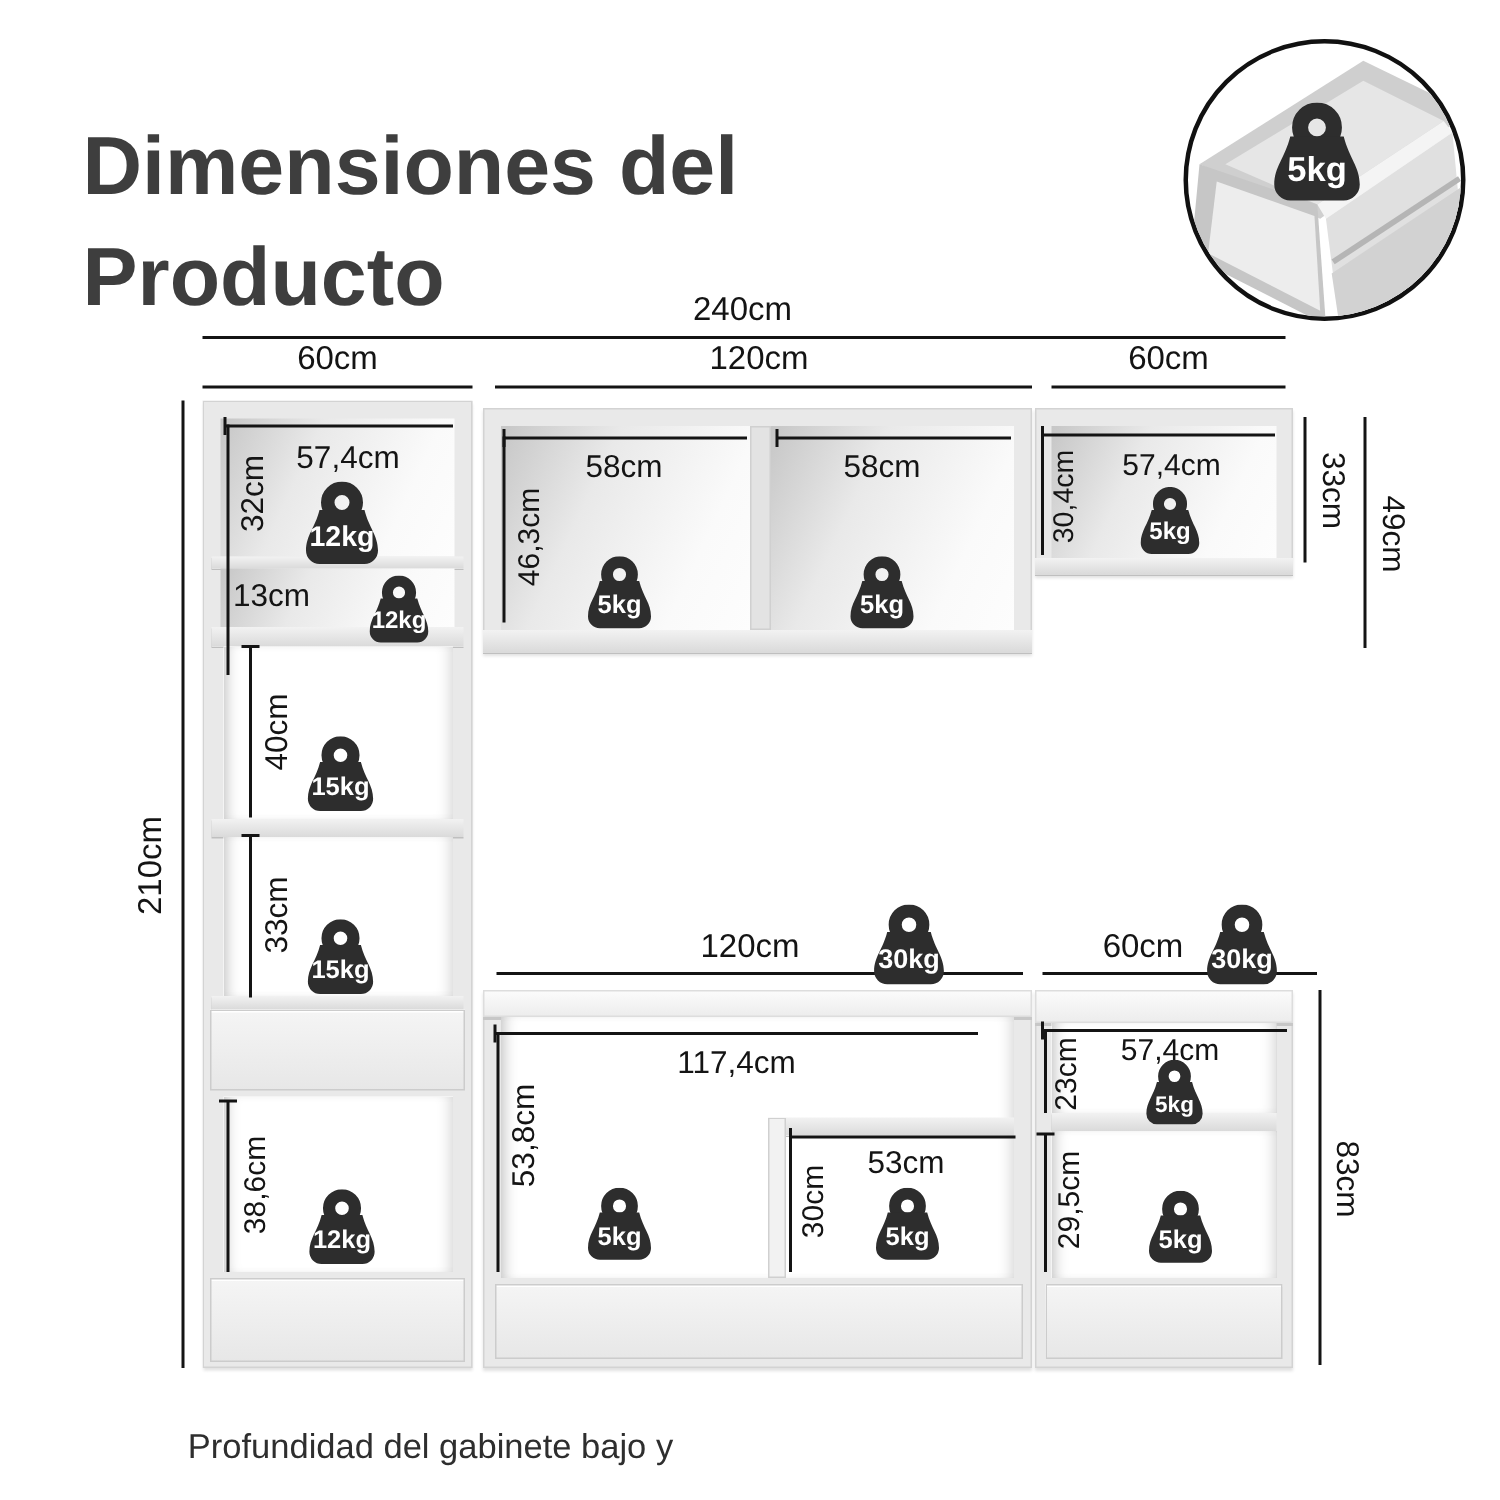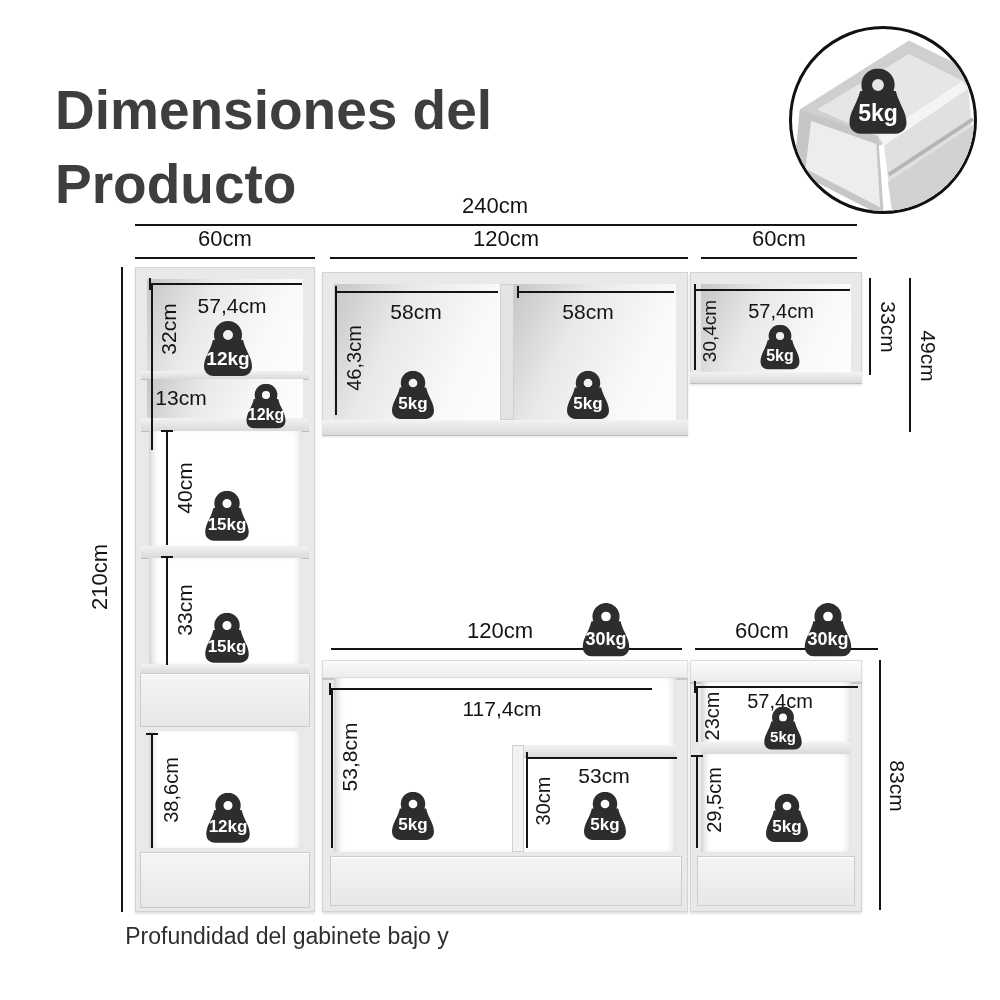--- a/index.html
+++ b/index.html
@@ -160,21 +160,21 @@
   <span class="dim rot-cw" style="left:888px;top:327px;">33cm</span>
   <div class="vline" style="left:909px;top:278px;height:154px;"></div>
   <span class="dim rot-cw" style="left:928px;top:356px;">49cm</span>
 
   <span class="dim big" style="left:500px;top:631px;">120cm</span>
   <div class="hline" style="left:331px;top:648px;width:351px;"></div>
   <span class="dim big" style="left:762px;top:631px;">60cm</span>
   <div class="hline" style="left:695px;top:648px;width:183px;"></div>
 
   <div class="hline tick-l" style="left:330px;top:688px;width:322px;"></div>
-  <span class="dim" style="left:502px;top:709px;">117,4cm</span>
+  <span class="dim" style="left:491px;top:709px;">117,4cm</span>
   <div class="vline" style="left:331px;top:688px;height:160px;"></div>
   <span class="dim rot-ccw" style="left:350px;top:757px;">53,8cm</span>
   <div class="hline tick-l" style="left:527px;top:757px;width:150px;"></div>
   <span class="dim" style="left:604px;top:776px;">53cm</span>
   <div class="vline" style="left:526px;top:757px;height:91px;"></div>
   <span class="dim rot-ccw" style="left:543px;top:801px;font-size:20px;">30cm</span>
 
   <div class="hline tick-l" style="left:695px;top:686px;width:163px;"></div>
   <span class="dim" style="left:780px;top:701px;font-size:20px;">57,4cm</span>
   <div class="vline" style="left:696px;top:686px;height:56px;"></div>
@@ -277,17 +277,17 @@
   <span class="lbl">5kg</span>
 </div>
 <div class="wt" style="left:787px;top:820px;width:56px;font-size:17px;">
   <svg viewBox="0 0 64 60">
       <circle cx="32" cy="14" r="9.5" fill="none" stroke="#2d2d2d" stroke-width="9"></circle>
       <path d="M17 19 h30 c3 12 9 17 9 27 a9 9 0 0 1 -9 9 H17 a9 9 0 0 1 -9 -9 c0 -10 6 -15 9 -27 z" fill="#2d2d2d"></path>
     </svg>
   <span class="lbl">5kg</span>
 </div>
 
-<div class="foot" style="left:287px;top:922px;">
+<div class="foot" style="left:287px;top:950px;">
   <div>Profundidad del gabinete bajo y</div>
 </div>
 <div class="foot" style="left:772px;top:922px;">
 </div>
 
 </body></html>

